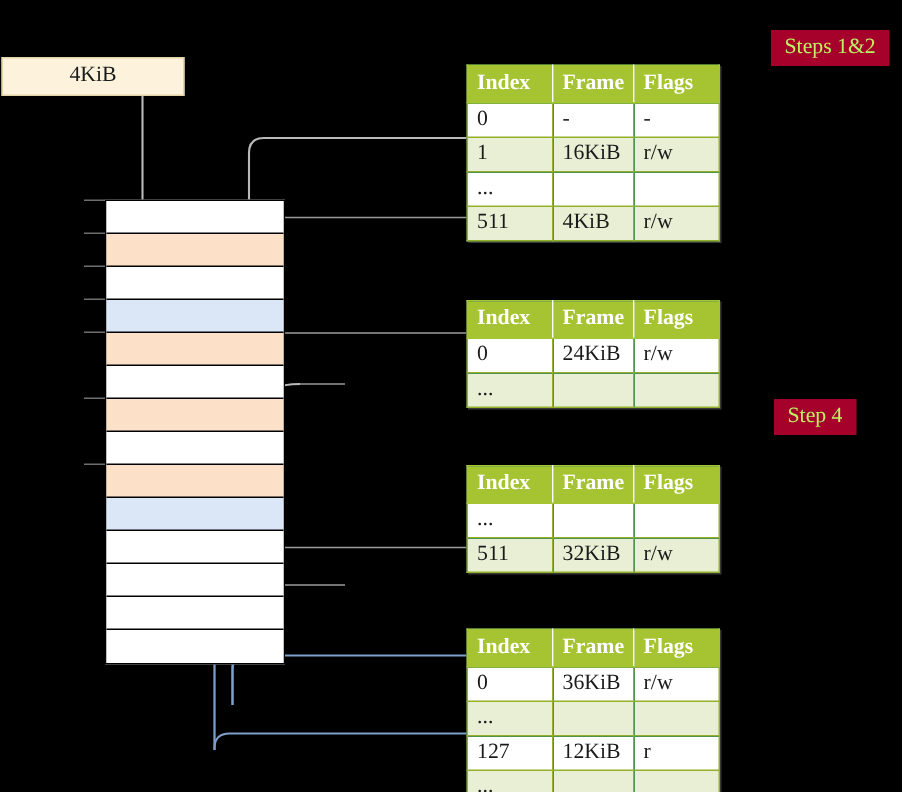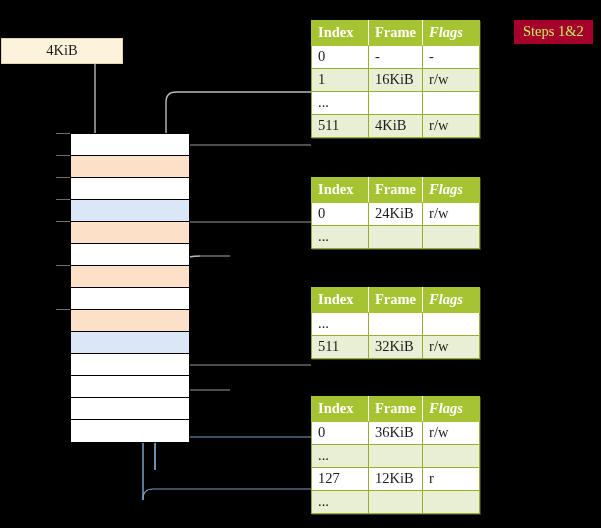--- a/index.html
+++ b/index.html
@@ -41,34 +41,35 @@
     white-space: nowrap;
   }
 
   
   .ptable {
     position: absolute;
     border-collapse: collapse;
     background: #0f766e;
     table-layout: fixed;
     box-shadow: 1px 1px 0 rgba(255,255,255,0.22);
+    margin-top: 23px;
   }
   .ptable th {
     background: #a6c431;
     color: #ffffff;
     font-size: 14.5px;
     font-weight: bold;
     text-align: left;
     padding: 3px 6px 4px 6px;
     border: 1px solid #a6c431;
     border-right-color: #ffffff;
     height: 20px;
     box-sizing: border-box;
   }
-  .ptable th:last-child { border-right-color: #a6c431; font-style: italic; }
+  .ptable th:last-child { border-right-color: #a6c431; }
   .ptable td {
     font-size: 14.5px;
     color: #1a1a1a;
     padding: 2px 6px 3px 6px;
     border: 1px solid #94b02a;
     background: #ffffff;
     height: 22px;
     box-sizing: border-box;
     white-space: nowrap;
     overflow: hidden;
@@ -190,20 +191,23 @@
     </g>
   </svg>
 
   <div class="src-box" style="left:1px; top:38px; width:120px; height:24px;">
     <span>4KiB</span>
   </div>
 
   <div class="step-badge" style="left:514px; top:20px;">
     <span>Steps 1&amp;2</span>
   </div>
+  <div class="step-badge" style="left:516px; top:266px;">
+    <span>Step 4</span>
+  </div>
 
   <div id="memcol">
       <div class="mrow"></div>
       <div class="mrow orange"></div>
       <div class="mrow"></div>
       <div class="mrow blue"></div>
       <div class="mrow orange"></div>
       <div class="mrow"></div>
       <div class="mrow orange"></div>
       <div class="mrow"></div>

